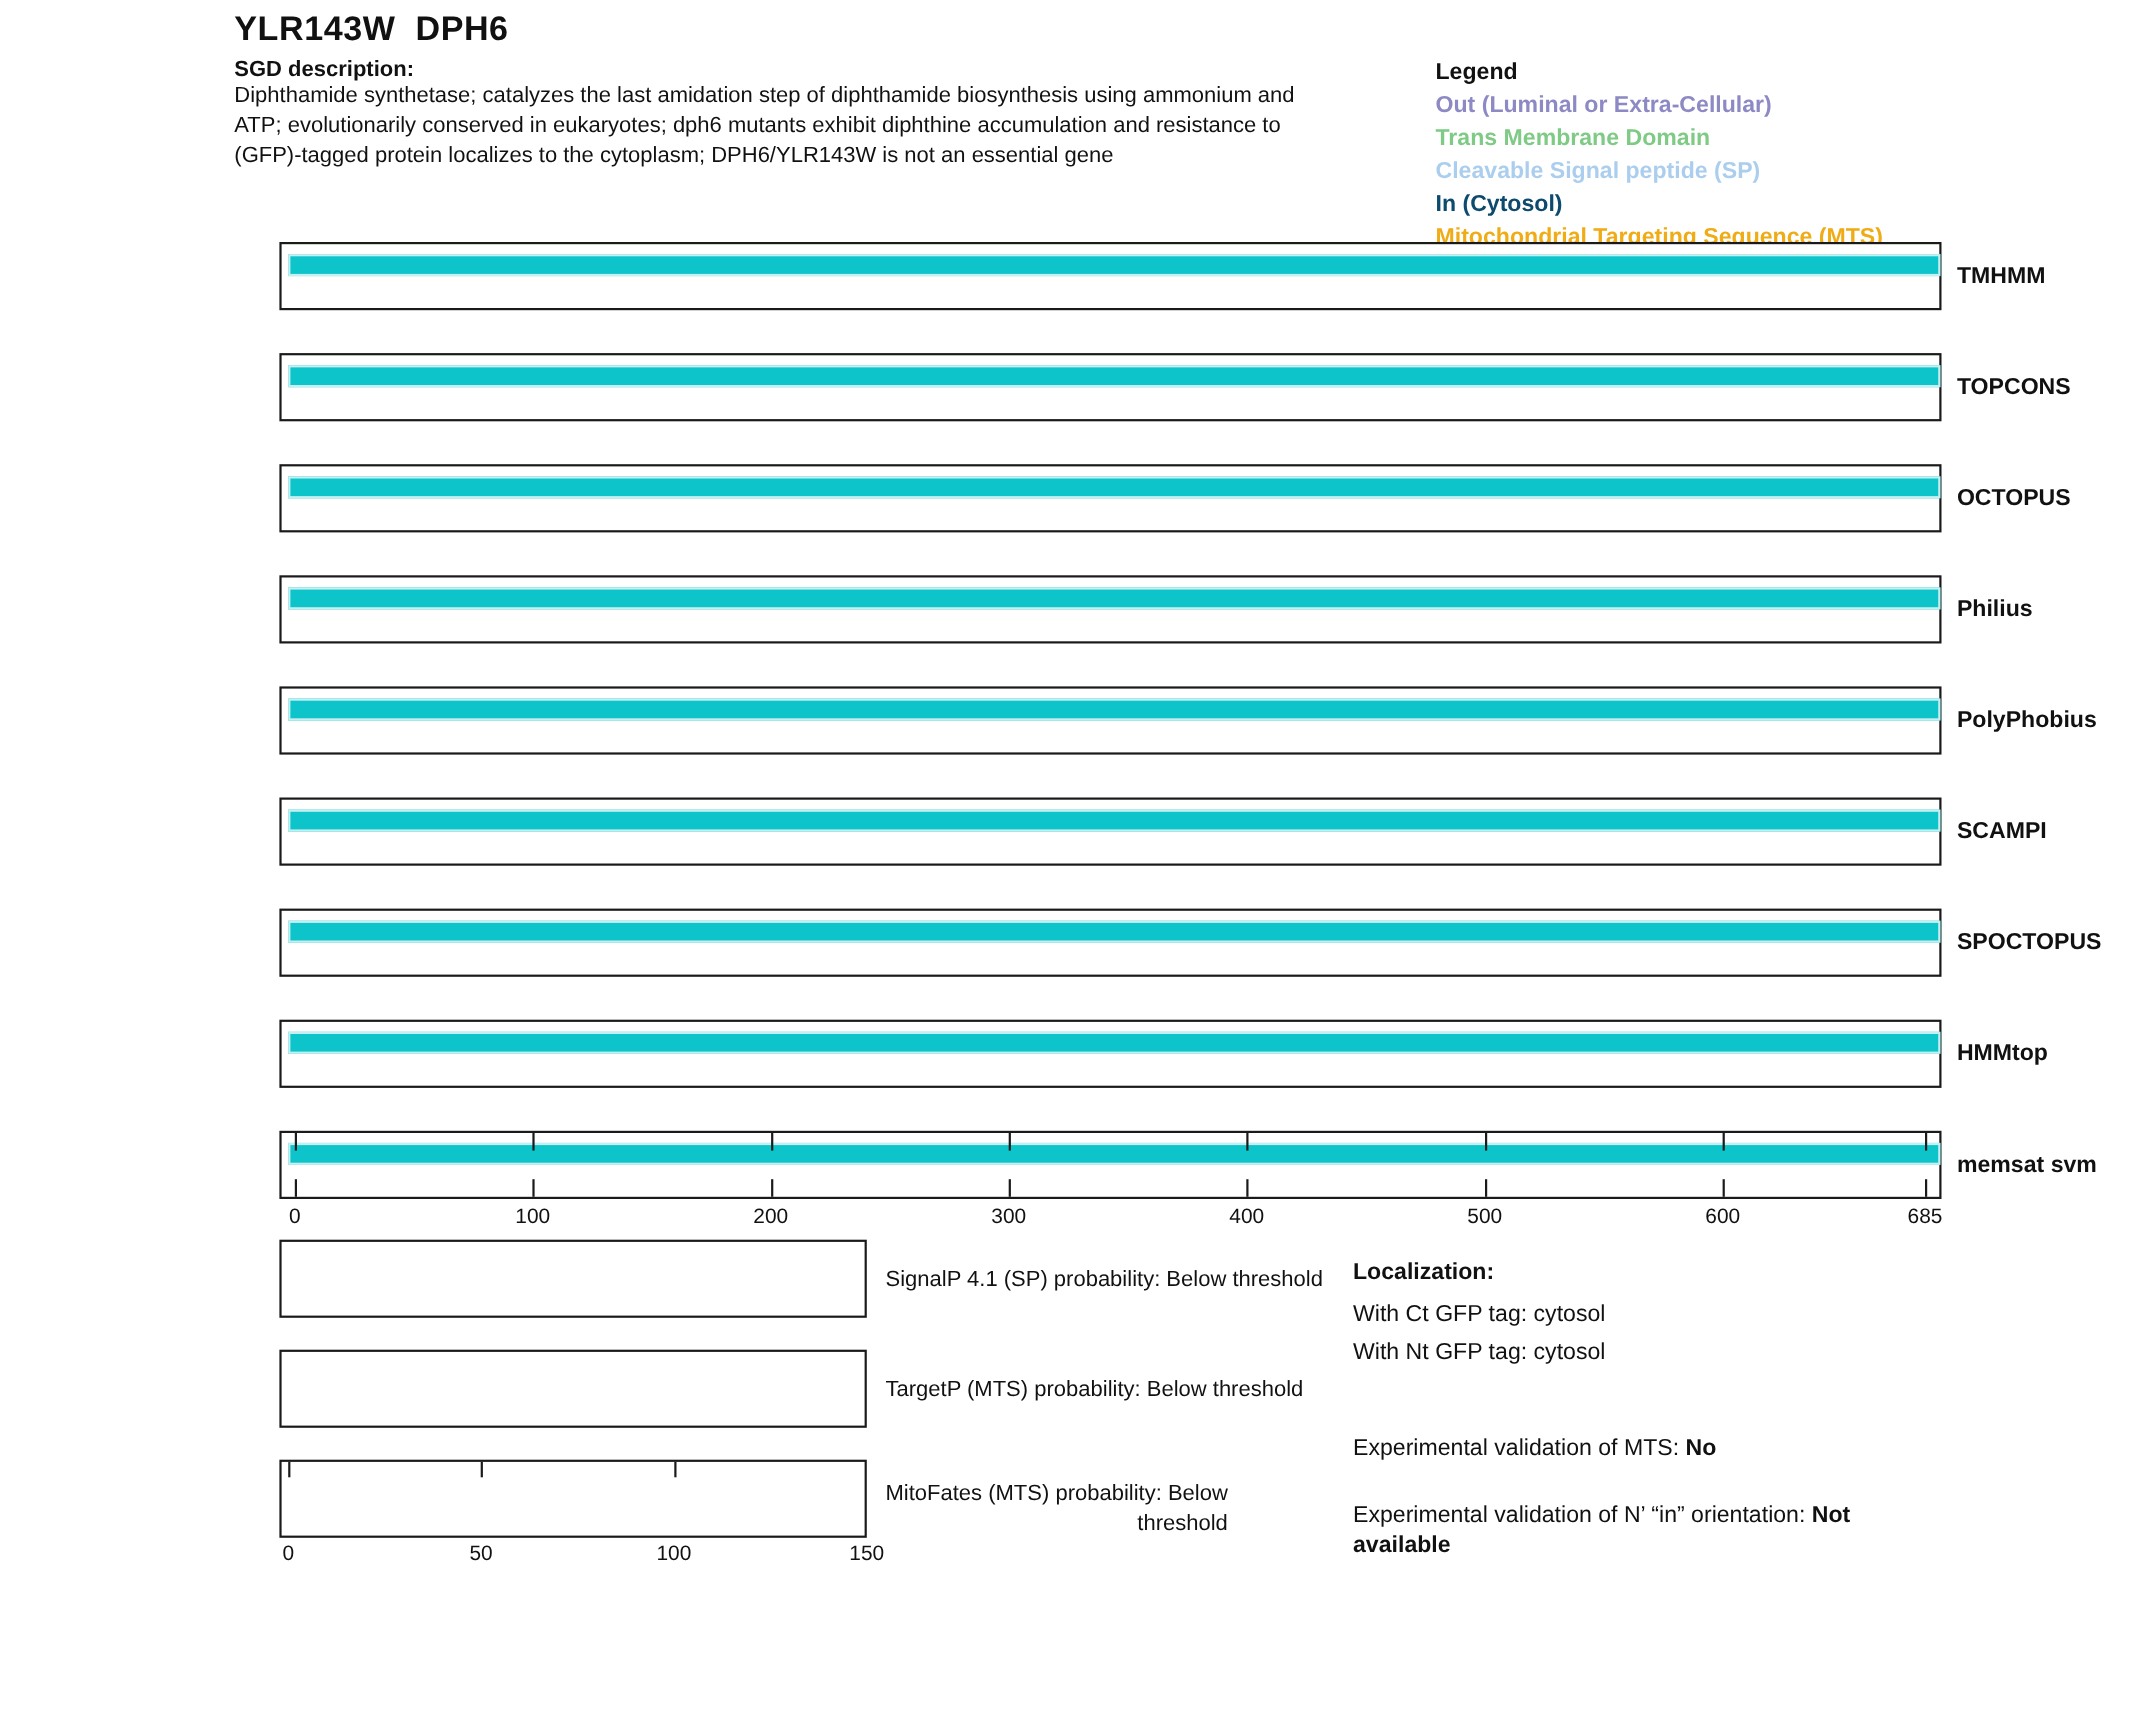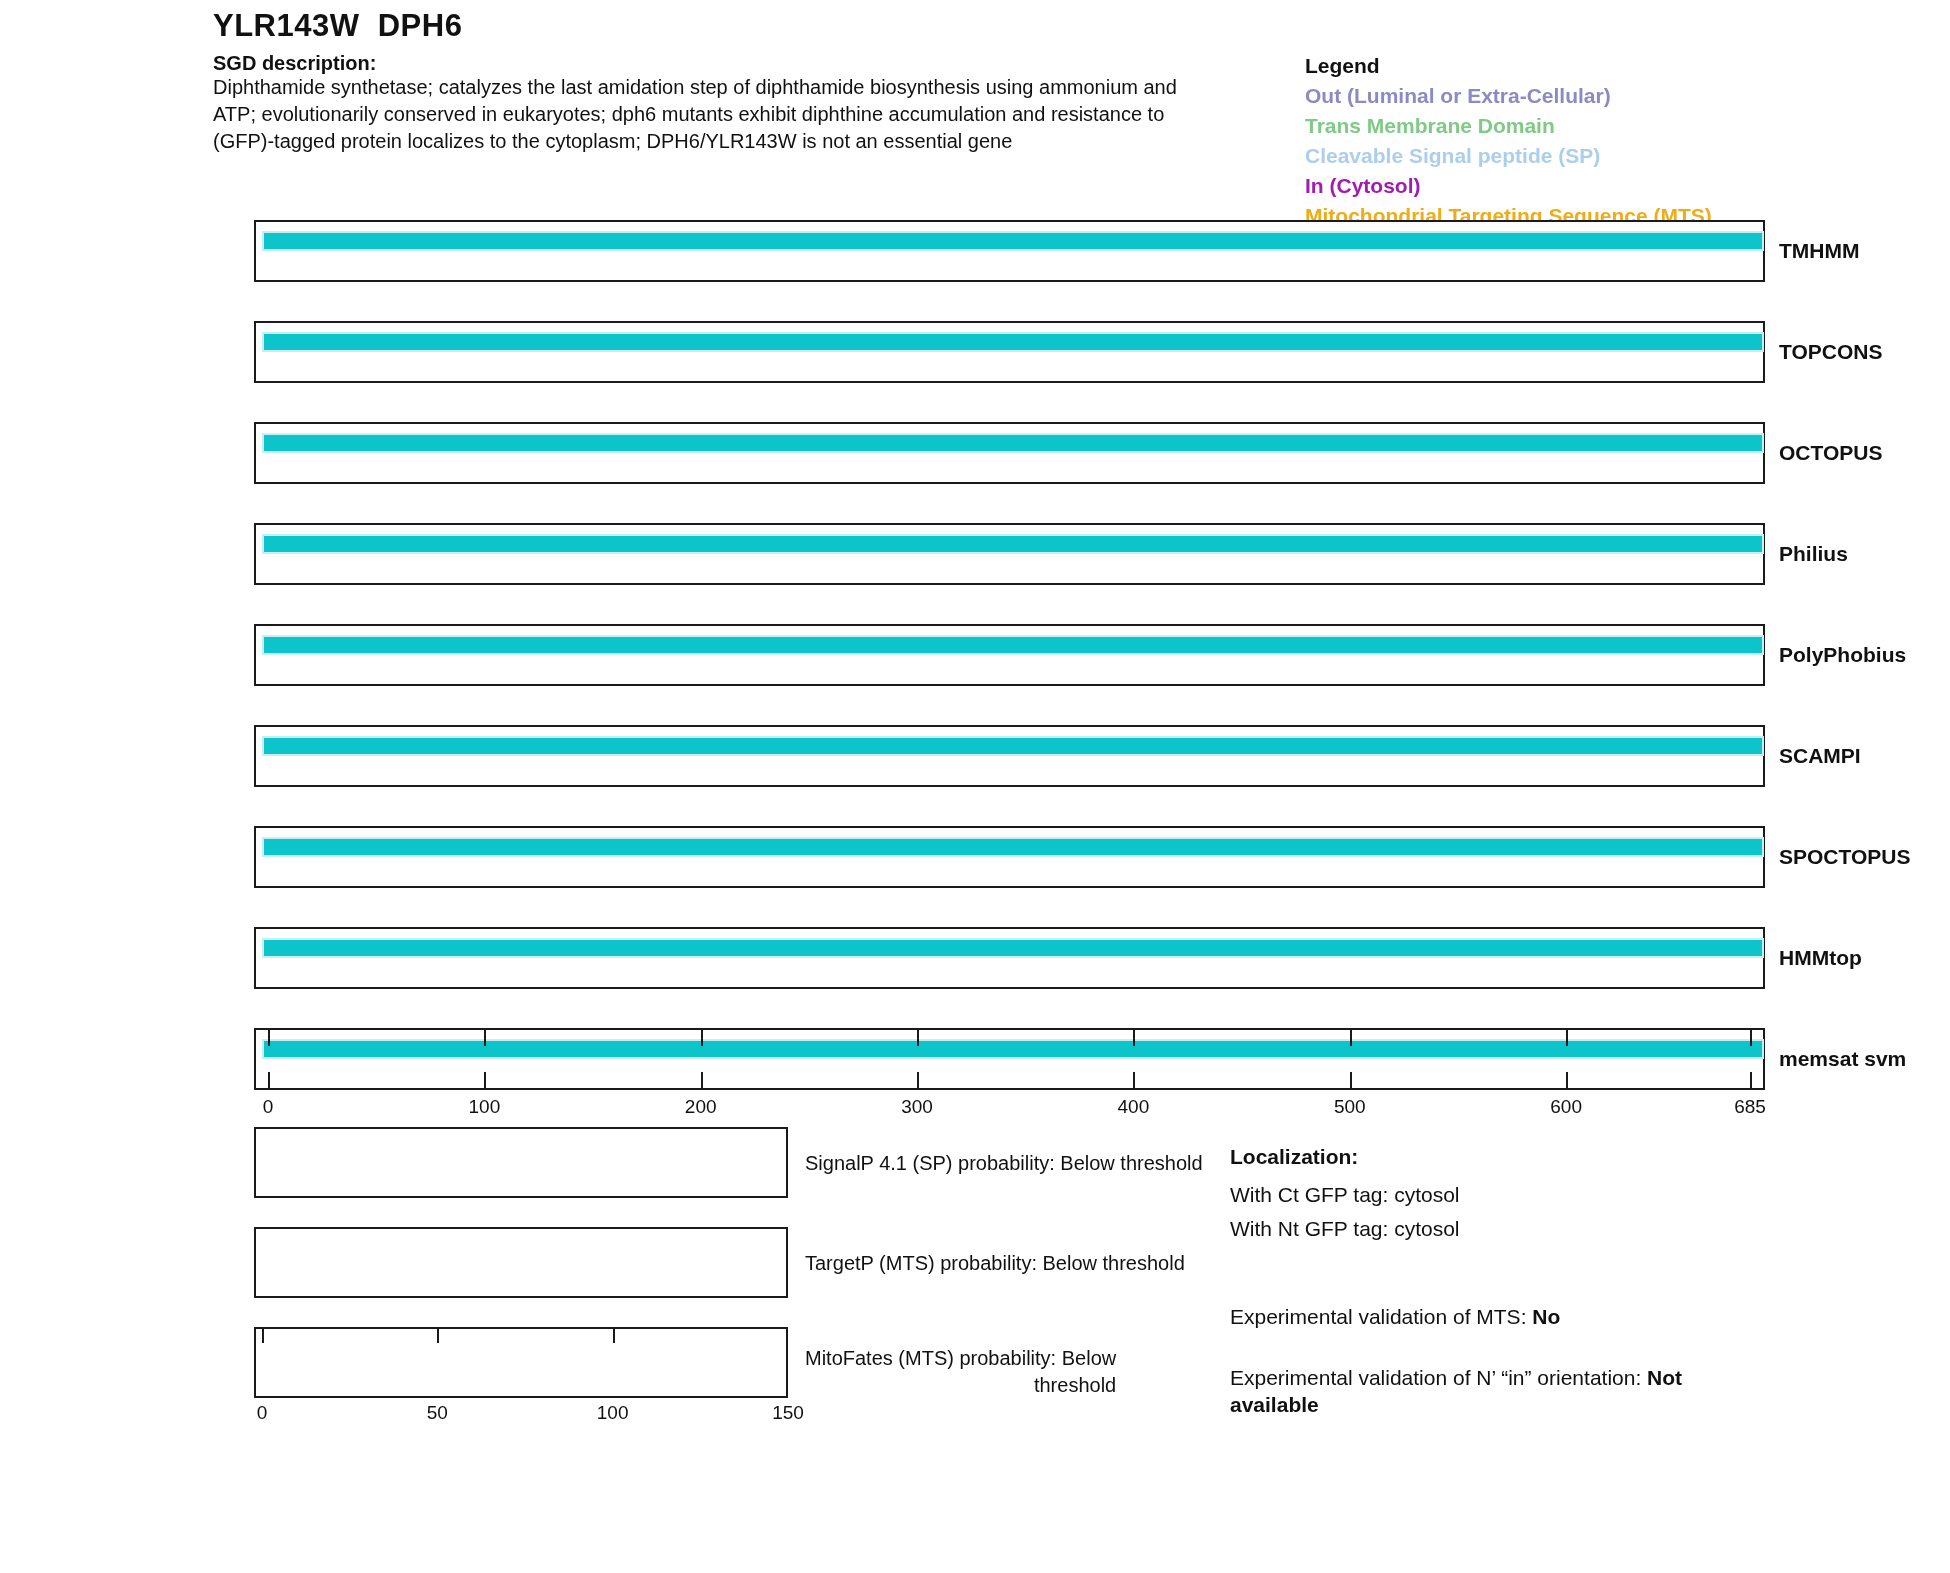--- a/index.html
+++ b/index.html
@@ -44,21 +44,21 @@
     <div>Diphthamide synthetase; catalyzes the last amidation step of diphthamide biosynthesis using ammonium and</div>
     <div>ATP; evolutionarily conserved in eukaryotes; dph6 mutants exhibit diphthine accumulation and resistance to</div>
     <div>(GFP)-tagged protein localizes to the cytoplasm; DPH6/YLR143W is not an essential gene</div>
   </div>
 
   <div class="abs legend">
     <div class="legend-title">Legend</div>
     <div class="legend-item" style="color: rgb(141, 137, 196);">Out (Luminal or Extra-Cellular)</div>
     <div class="legend-item" style="color: rgb(127, 202, 133);">Trans Membrane Domain</div>
     <div class="legend-item" style="color: rgb(171, 206, 238);">Cleavable Signal peptide (SP)</div>
-    <div class="legend-item" style="color: #a21caf;">In (Cytosol)</div>
+    <div class="legend-item" style="color: #0c4a6e;">In (Cytosol)</div>
     <div class="legend-item" style="color: rgb(239, 172, 22);">Mitochondrial Targeting Sequence (MTS)</div>
     <div class="legend-item" style="color: rgb(18, 195, 201);">Soluble</div>
   </div>
 
   <div class="abs track" style="top:220px">
     <div class="tbox">
       <div class="bar-region">
           <div class="seg" style="left: 0%; width: 100%; background: rgb(12, 196, 202);"></div>
         </div>
     </div>

